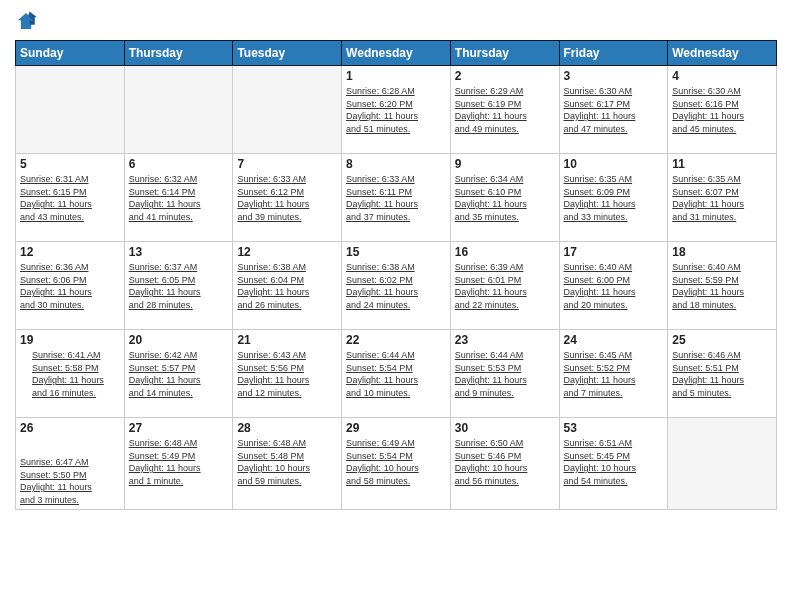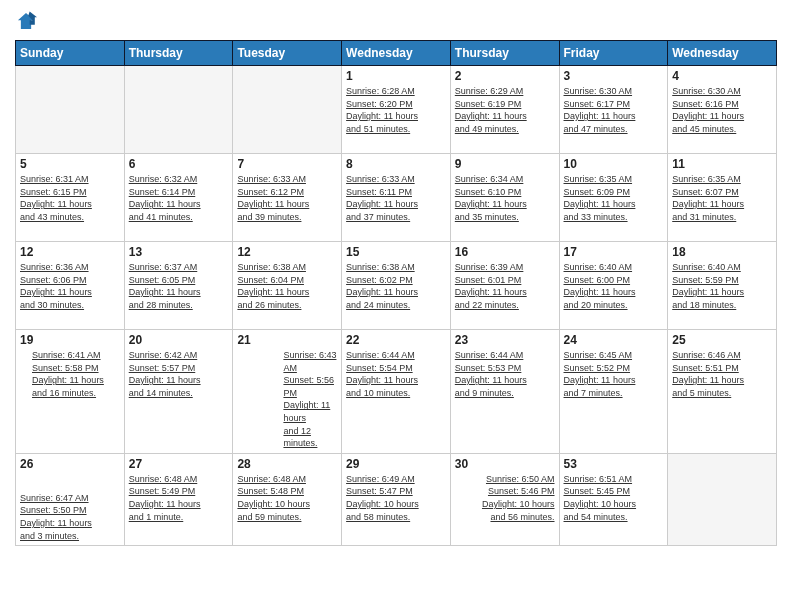--- a/index.html
+++ b/index.html
@@ -272,21 +272,21 @@
           </td>
           <td>
             <div class="day-num">20</div>
             <div class="day-info" style="white-space: pre-line;">Sunrise: 6:42 AM
 Sunset: 5:57 PM
 Daylight: 11 hours
 and 14 minutes.</div>
           </td>
           <td>
             <div class="day-num">21</div>
-            <div class="day-info" style="white-space: pre-line; margin-left: 46px;">Sunrise: 6:43 AM
+            <div class="day-info" style="white-space: pre-line;">Sunrise: 6:43 AM
 Sunset: 5:56 PM
 Daylight: 11 hours
 and 12 minutes.</div>
           </td>
           <td>
             <div class="day-num">22</div>
             <div class="day-info" style="white-space: pre-line;">Sunrise: 6:44 AM
 Sunset: 5:54 PM
 Daylight: 11 hours
 and 10 minutes.</div>
@@ -331,27 +331,27 @@
           <td>
             <div class="day-num">28</div>
             <div class="day-info" style="white-space: pre-line;">Sunrise: 6:48 AM
 Sunset: 5:48 PM
 Daylight: 10 hours
 and 59 minutes.</div>
           </td>
           <td>
             <div class="day-num">29</div>
             <div class="day-info" style="white-space: pre-line;">Sunrise: 6:49 AM
-Sunset: 5:47 PM
+Sunset: 5:54 PM
 Daylight: 10 hours
 and 58 minutes.</div>
           </td>
           <td>
             <div class="day-num">30</div>
-            <div class="day-info" style="white-space: pre-line; text-align: right;">Sunrise: 6:50 AM
+            <div class="day-info" style="white-space: pre-line;">Sunrise: 6:50 AM
 Sunset: 5:46 PM
 Daylight: 10 hours
 and 56 minutes.</div>
           </td>
           <td>
             <div class="day-num">53</div>
             <div class="day-info" style="white-space: pre-line;">Sunrise: 6:51 AM
 Sunset: 5:45 PM
 Daylight: 10 hours
 and 54 minutes.</div>

